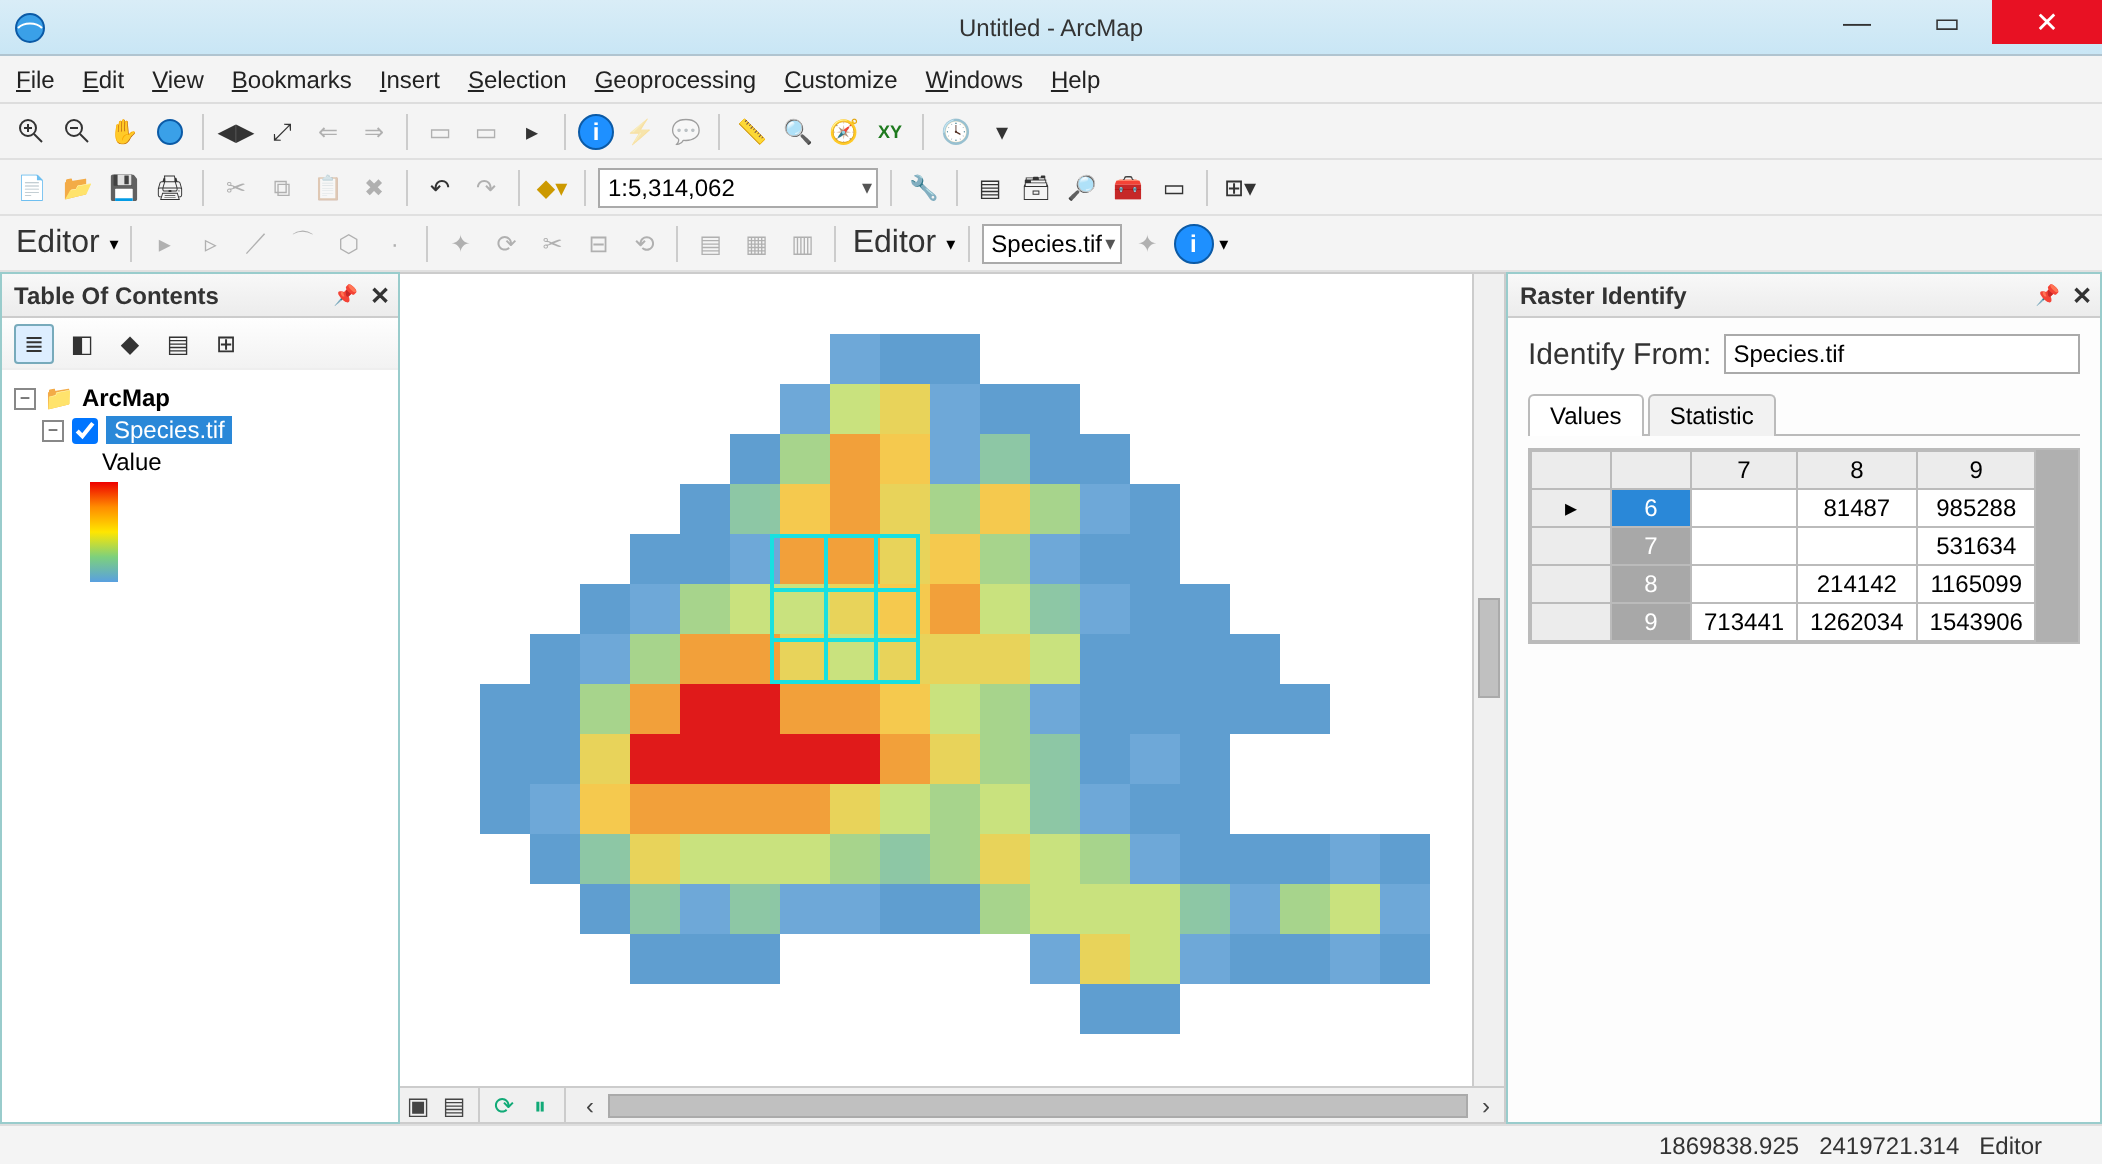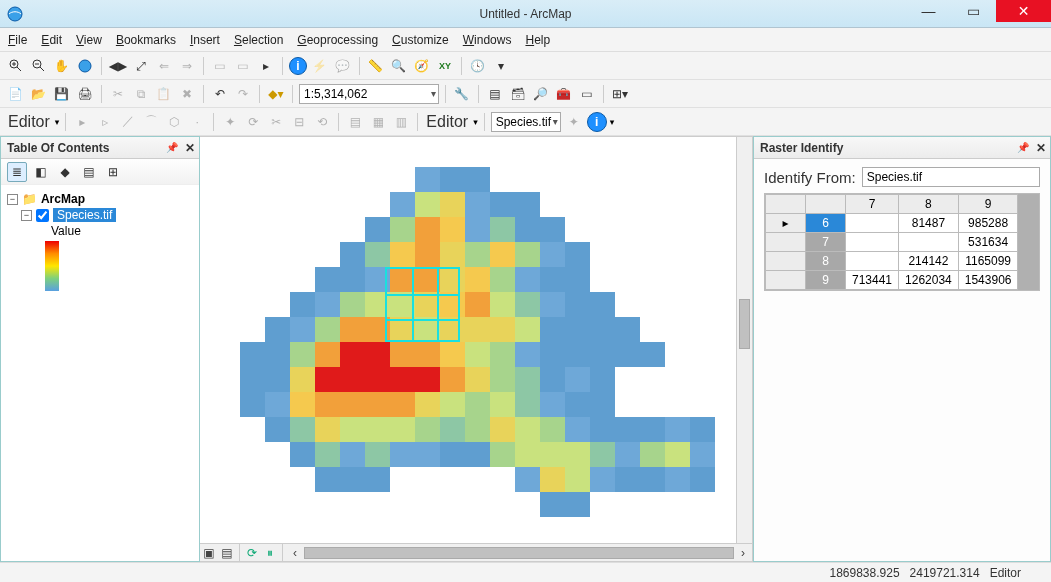--- a/index.html
+++ b/index.html
@@ -457,20 +457,24 @@
     <div class="panel-header">
       <span>Raster Identify</span>
       <span class="pin">📌</span>
       <span class="closep">✕</span>
     </div>
     <div class="id-body">
       <div class="id-row">
         <span class="id-label">Identify From:</span>
         <input class="id-input" value="Species.tif" style="">
       </div>
+      <div class="tabs">
+        <div class="tab active">Values</div>
+        <div class="tab">Statistic</div>
+      </div>
       <div class="gridwrap" style="height:230px;">
         <table class="dg" id="dg">
             <tbody>
               <tr>
                 <th class="corner"></th>
                 <th class="corner"></th>
                 <th class="colhdr">7</th>
                 <th class="colhdr">8</th>
                 <th class="colhdr">9</th>
               </tr>

